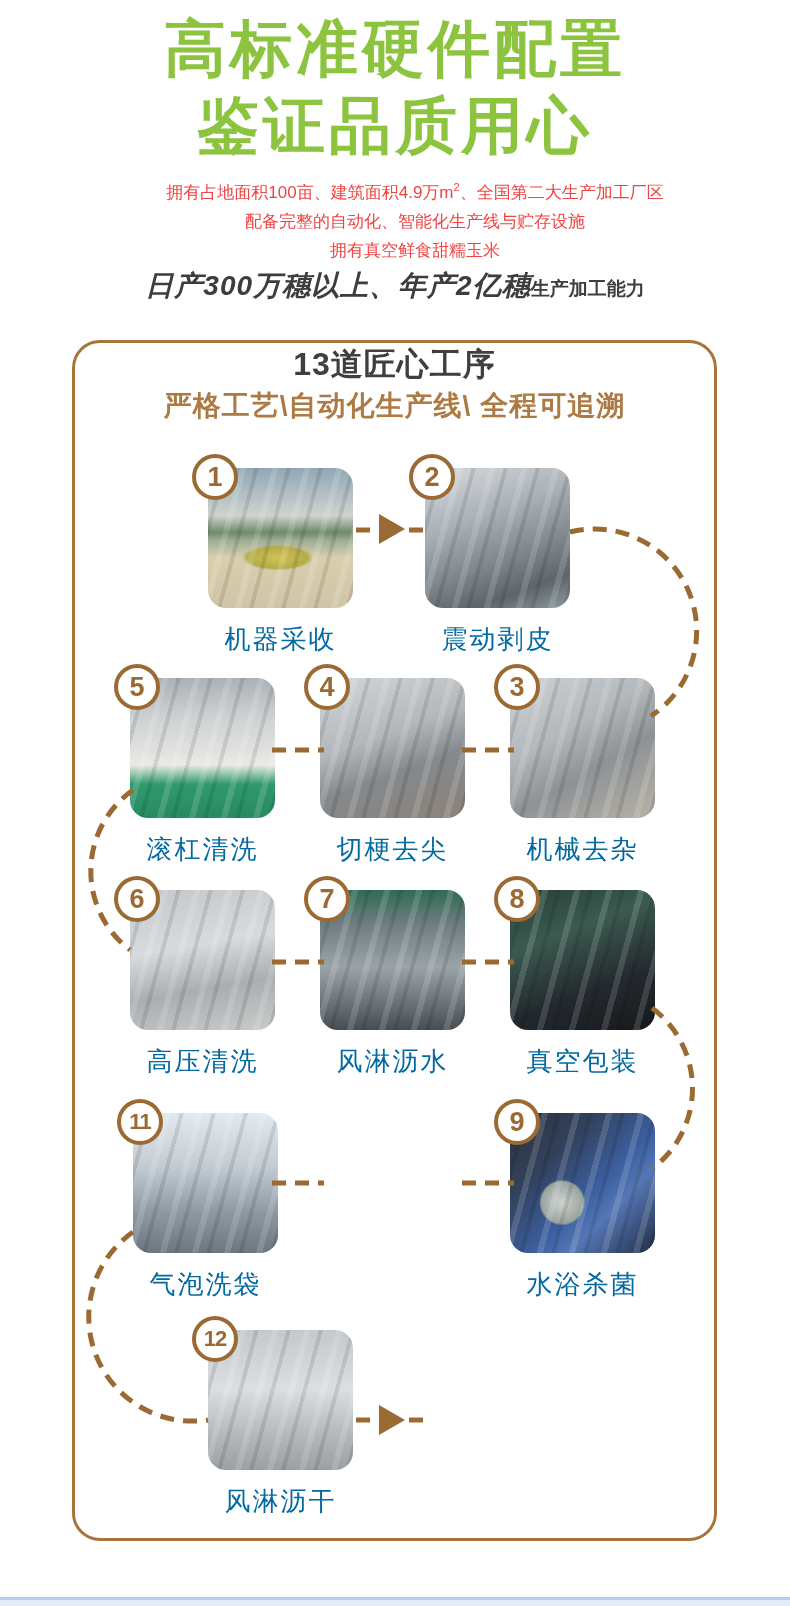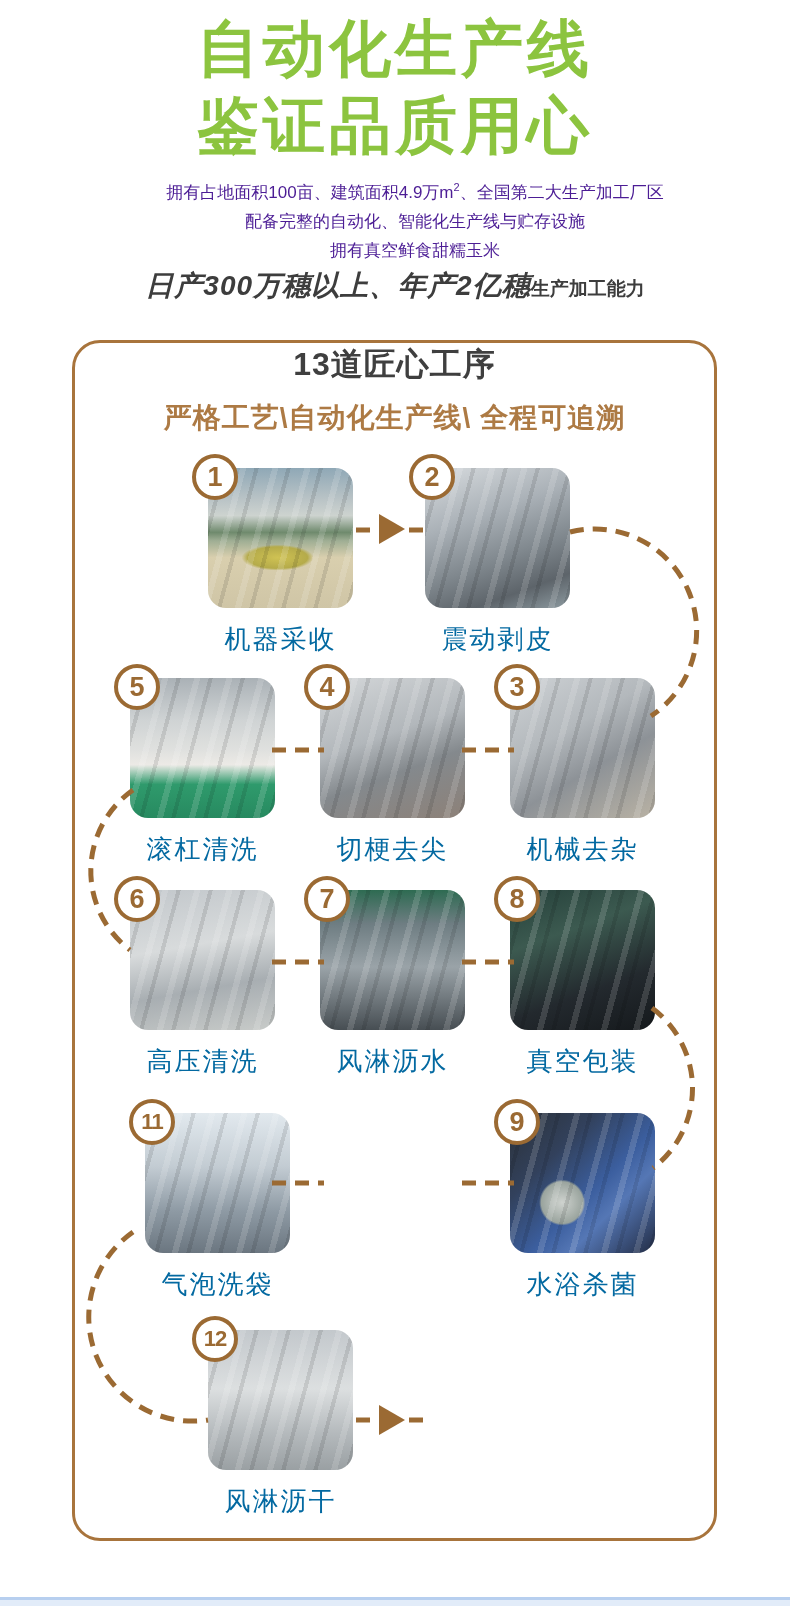--- a/index.html
+++ b/index.html
@@ -2,31 +2,31 @@
 <html><head>
 <meta charset="utf-8">
 <style>
   * { margin:0; padding:0; box-sizing:border-box; }
   body { background:#ffffff; font-family:"Liberation Sans","DejaVu Sans",sans-serif; }
   .page { position:relative; width:790px; height:1606px; margin:0 auto; background:#ffffff; overflow:hidden; }
 
   
   .header { position:absolute; top:0; left:0; width:790px; text-align:center; }
   .main-title { margin-top:10px; color:#8cc43f; font-weight:bold; font-size:62px; line-height:77px; letter-spacing:4px; }
-  .sub-block { margin-top:9px; color:#4c1d95; font-size:17px; line-height:29px; font-weight:500;margin-left:40px; }
+  .sub-block { margin-top:9px; color:#ef4444; font-size:17px; line-height:29px; font-weight:500;margin-left:40px; }
   .sub-block sup { font-size:11px; vertical-align:super; }
   .capacity { margin-top:2px; color:#3d3d3d; }
   .cap-bold { font-size:28px; font-weight:bold; letter-spacing:1px;font-style:italic; }
   .cap-small { font-size:19px; font-weight:600; }
 
   
   .card { position:absolute; left:72px; top:340px; width:645px; height:1201px;
           border:3px solid #a8743c; border-radius:28px; background:#ffffff; }
   .card-title { text-align:center; color:#3f3f3f; font-size:32px; font-weight:bold; letter-spacing:1px; }
-  .card-sub { text-align:center; margin-top:12px; color:#ad7a44; font-size:28px; font-weight:600; letter-spacing:1px; }
+  .card-sub { text-align:center; margin-top:0; color:#ad7a44; font-size:28px; font-weight:600; letter-spacing:1px; }
 
   
   .step { position:absolute; width:145px; }
   .photo { position:relative; width:145px; height:140px; border-radius:18px; overflow:hidden; }
   .photo::after { content:""; position:absolute; inset:0;
       background:repeating-linear-gradient(105deg, rgba(255,255,255,.14) 0 6px, rgba(255,255,255,0) 6px 14px, rgba(0,0,0,.10) 14px 18px, rgba(0,0,0,0) 18px 31px); }
   .badge { position:absolute; left:-16px; top:-14px; width:46px; height:46px; border-radius:50%;
            background:#ffffff; border:4px solid #9b6a33; color:#9b6a33; z-index:3;
            display:flex; align-items:center; justify-content:center;
            font-size:27px; font-weight:bold; }
@@ -38,21 +38,21 @@
   .pos-1  { left:133px; top:125px; }
   .pos-2  { left:350px; top:125px; }
   .pos-3  { left:435px; top:335px; }
   .pos-4  { left:245px; top:335px; }
   .pos-5  { left:55px;  top:335px; }
   .pos-6  { left:55px;  top:547px; }
   .pos-7  { left:245px; top:547px; }
   .pos-8  { left:435px; top:547px; }
   .pos-9  { left:435px; top:770px; }
   .pos-10 { left:245px; top:770px; }
-  .pos-11 { left:70px;  top:770px;text-decoration:underline; }
+  .pos-11 { left:58px;  top:770px;text-decoration:underline; }
   .pos-12 { left:133px; top:987px; }
   .pos-13 { left:350px; top:987px; }
 
   
   .ph-1 { background:
       radial-gradient(ellipse 50px 18px at 48% 64%, #cfc253 0%, #b5ab4a 60%, rgba(0,0,0,0) 72%),
       linear-gradient(180deg,#8fa8b6 0%,#b9c3c6 22%,#cdd3cf 34%,#6f8a6d 46%,#9fae94 52%,#d9cfae 64%,#cfc5a6 100%); }
   .ph-2 { background:linear-gradient(160deg,#d8dcdf 0%,#aab1b7 35%,#7f878d 62%,#5d646a 82%,#8d9aa0 100%); }
   .ph-3 { background:linear-gradient(150deg,#cfd3d6 0%,#b3b8bc 38%,#8d9297 62%,#b9b2a4 100%); }
   .ph-4 { background:linear-gradient(160deg,#d5d8da 0%,#b2b7bb 42%,#84898d 64%,#8d8178 100%); }
@@ -80,21 +80,21 @@
   .bottom-strip { position:absolute; left:0; bottom:0; width:790px; height:9px;
                   background:linear-gradient(180deg,#b7cfef 0 3px,#e2ecf9 3px 100%); }
 </style>
 </head>
 <body>
 
 <div class="page">
 
   <div class="header">
     <div class="main-title">
-      <div>自动化生产线</div>
+      <div>高标准硬件配置</div>
       <div>鉴证品质用心</div>
     </div>
     <div class="sub-block">
       <div><span>拥有占地面积100亩、建筑面积4.9万m</span><sup>2</sup><span>、全国第二大生产加工厂区</span></div>
       <div>配备完整的自动化、智能化生产线与贮存设施</div>
       <div>拥有真空鲜食甜糯玉米</div>
     </div>
     <div class="capacity">
       <span class="cap-bold">日产300万穗以上、年产2亿穗</span><span class="cap-small">生产加工能力</span>
     </div>

